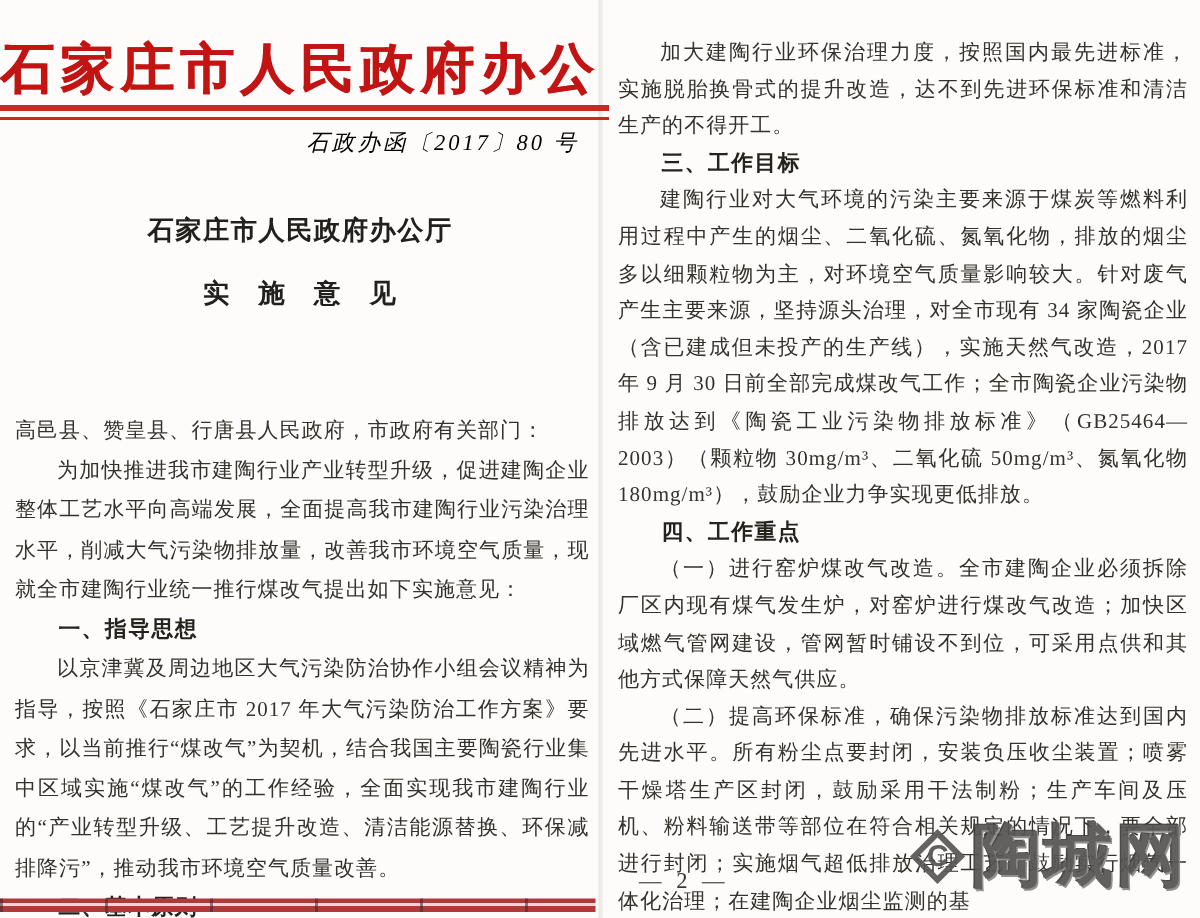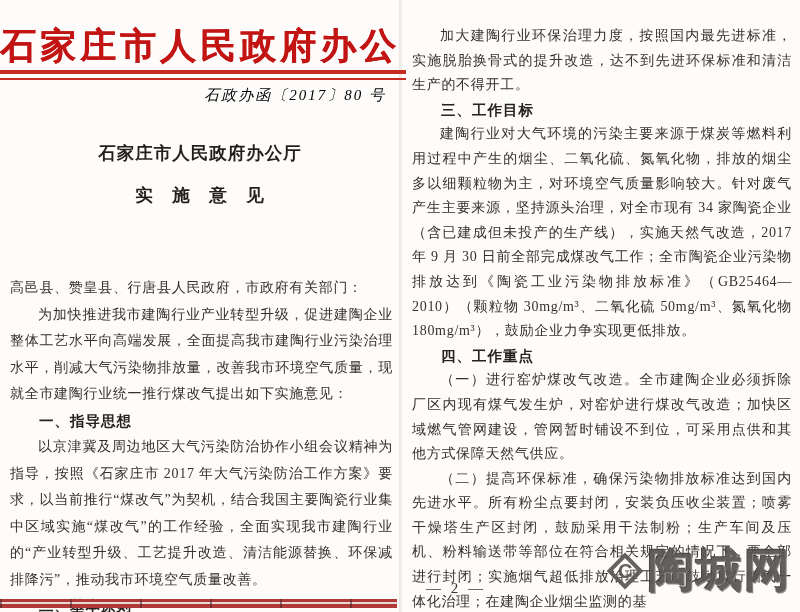--- a/index.html
+++ b/index.html
@@ -78,21 +78,21 @@
   .left-body {
     top: 275px; left: 10px;
     width: 383px;
     line-height: 26.5px;
   }
   .para { text-indent: 2em; }
   .salutation { text-indent: 0; }
   .sec-heading {
     text-indent: 2em;
     font-weight: bold;
-    font-family: Liberation Serif, serif;
+    font-family: Liberation Mono, monospace;
     font-size: 14.5px;
     letter-spacing: 1px;
     color: #26231f;
   }
   .next-page-edge {
     position: absolute;
     top: 599px; left: 0;
     width: 397px; height: 9px;
     background:
       repeating-linear-gradient(90deg,
@@ -178,21 +178,21 @@
   <div class="next-page-edge"></div>
 </div>
 
 <div class="gutter"></div>
 
 <div class="page page-right">
 
   <div class="body-block right-body">
     <p class="para">加大建陶行业环保治理力度，按照国内最先进标准，实施脱胎换骨式的提升改造，达不到先进环保标准和清洁生产的不得开工。</p>
     <p class="sec-heading">三、工作目标</p>
-    <p class="para">建陶行业对大气环境的污染主要来源于煤炭等燃料利用过程中产生的烟尘、二氧化硫、氮氧化物，排放的烟尘多以细颗粒物为主，对环境空气质量影响较大。针对废气产生主要来源，坚持源头治理，对全市现有 34 家陶瓷企业（含已建成但未投产的生产线），实施天然气改造，2017 年 9 月 30 日前全部完成煤改气工作；全市陶瓷企业污染物排放达到《陶瓷工业污染物排放标准》（GB25464—2010）（颗粒物 30mg/m³、二氧化硫 50mg/m³、氮氧化物 180mg/m³），鼓励企业力争实现更低排放。</p>
+    <p class="para">建陶行业对大气环境的污染主要来源于煤炭等燃料利用过程中产生的烟尘、二氧化硫、氮氧化物，排放的烟尘多以细颗粒物为主，对环境空气质量影响较大。针对废气产生主要来源，坚持源头治理，对全市现有 34 家陶瓷企业（含已建成但未投产的生产线），实施天然气改造，2017 年 9 月 30 日前全部完成煤改气工作；全市陶瓷企业污染物排放达到《陶瓷工业污染物排放标准》（GB25464—2003）（颗粒物 30mg/m³、二氧化硫 50mg/m³、氮氧化物 180mg/m³），鼓励企业力争实现更低排放。</p>
     <p class="sec-heading">四、工作重点</p>
     <p class="para">（一）进行窑炉煤改气改造。全市建陶企业必须拆除厂区内现有煤气发生炉，对窑炉进行煤改气改造；加快区域燃气管网建设，管网暂时铺设不到位，可采用点供和其他方式保障天然气供应。</p>
     <p class="para">（二）提高环保标准，确保污染物排放标准达到国内先进水平。所有粉尘点要封闭，安装负压收尘装置；喷雾干燥塔生产区封闭，鼓励采用干法制粉；生产车间及压机、粉料输送带等部位在符合相关规定的情况下，要全部进行封闭；实施烟气超低排放治理工艺，鼓励实行烟气一体化治理；在建陶企业烟尘监测的基</p>
   </div>
 
   <div class="page-number">— 2 —</div>
 
   <div class="watermark">
     <span class="wm-diamond">
       <span>C</span>

